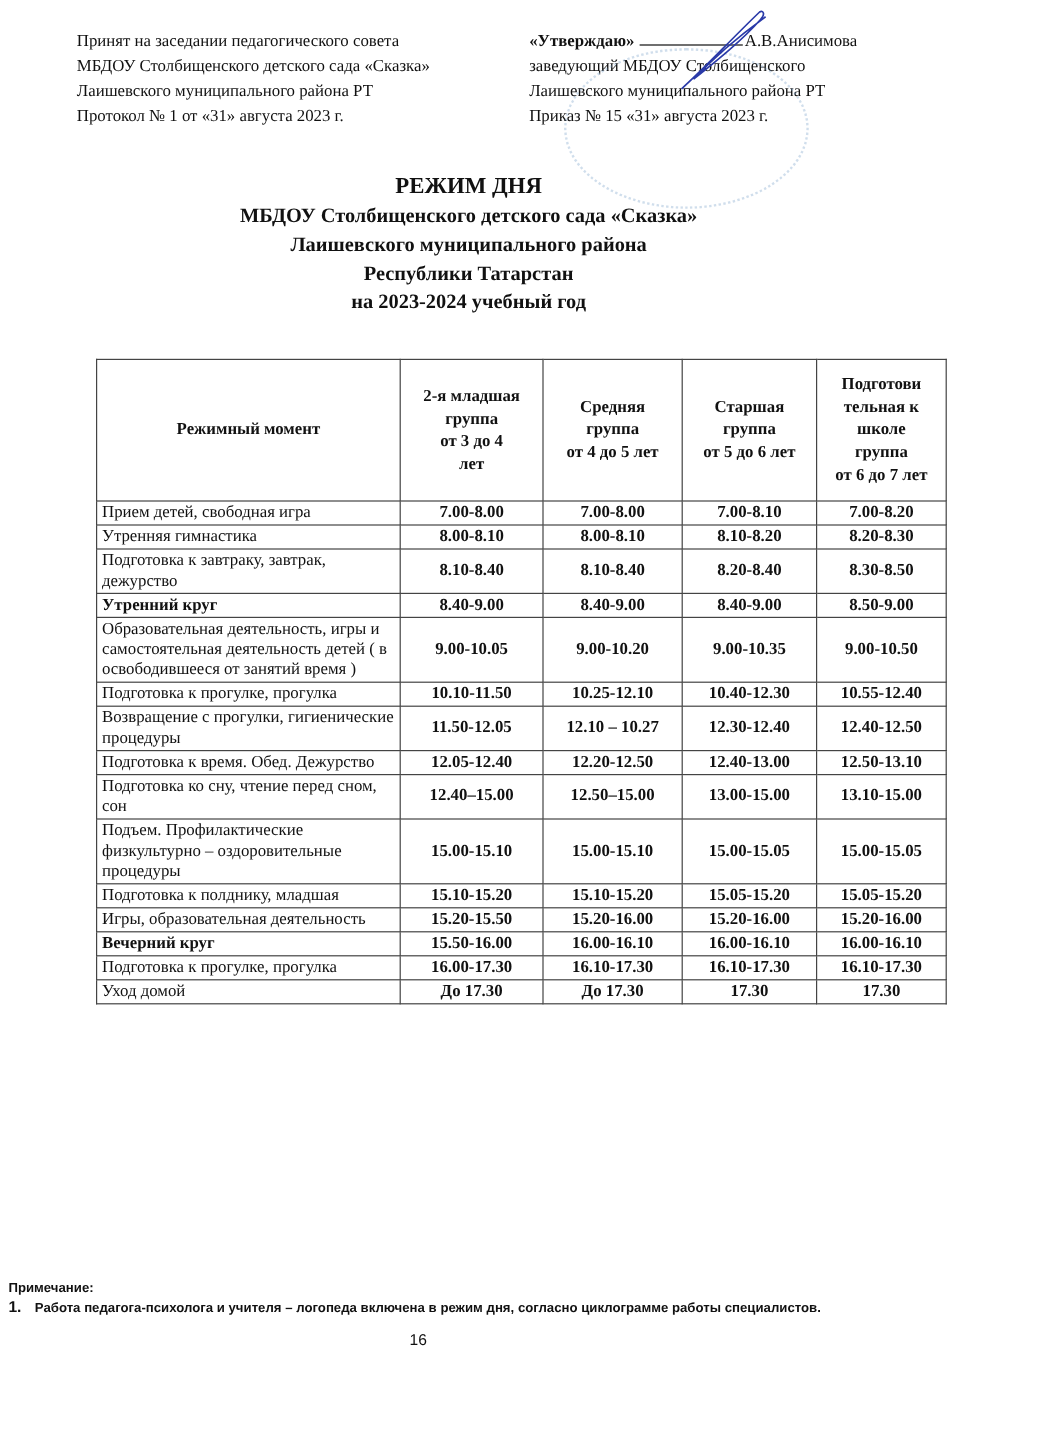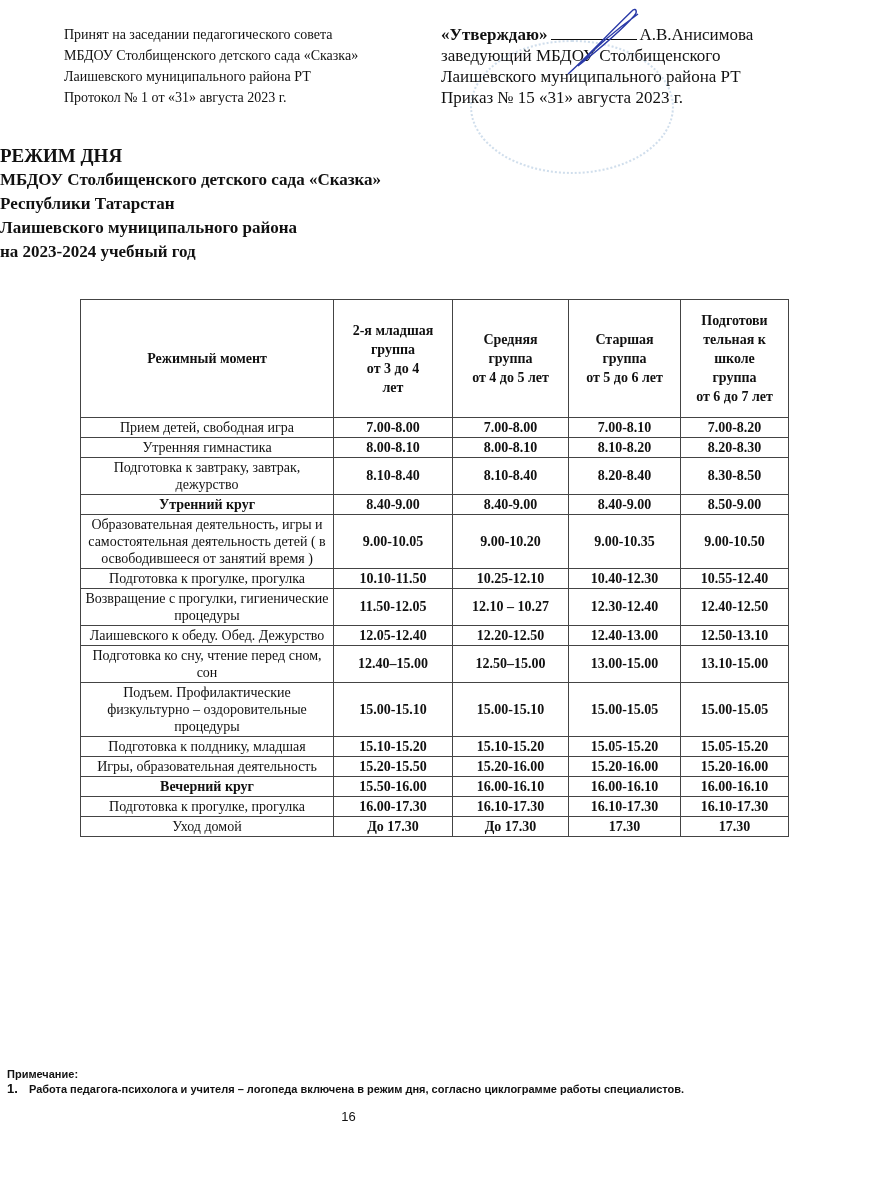--- a/index.html
+++ b/index.html
@@ -1,32 +1,32 @@
 <!DOCTYPE html>
 <html><head>
 <meta charset="utf-8">
 <style>
   html, body { margin: 0; padding: 0; background: #ffffff; }
   body { width: 873px; height: 1200px; position: relative; overflow: hidden;
          font-family: "Liberation Serif", serif; color: #111; }
   .hdr-left { position: absolute; left: 64px; top: 24px; font-size: 14px; line-height: 21px; }
-  .hdr-right { position: absolute; left: 441px; top: 24px; font-size: 17px; line-height: 21px; }
+  .hdr-right { position: absolute; left: 441px; top: 24px; font-size: 14px; line-height: 21px; }
   .hdr-right .b { font-weight: bold; }
   .sigline { display: inline-block; width: 86px; border-bottom: 1px solid #111; height: 12px; vertical-align: baseline; margin: 0 2px 0 4px; }
   .stamp { position: absolute; left: 470px; top: 40px; width: 200px; height: 130px; border-radius: 50%;
            border: 2px dotted rgba(120,160,200,0.35); pointer-events: none; }
   .signature { position: absolute; left: 538px; top: 6px; width: 110px; height: 70px; pointer-events: none; }
-  .title { position: absolute; left: 0; width: 727px; top: 144px; text-align: left; font-weight: bold;
-           font-size: 17px; line-height: 24px; }
+  .title { position: absolute; left: 0; width: 727px; top: 144px; text-align: center; font-weight: bold;
+           font-size: 17px; line-height: 24px; padding-left: 27px; }
   .title .t1 { font-size: 19px; }
   table.sched { position: absolute; left: 80px; top: 299px; width: 709px; border-collapse: collapse;
                 font-family: "Liberation Serif", serif; font-size: 14px; }
   table.sched th, table.sched td { border: 1px solid #444; padding: 1px 4px; }
   table.sched th { font-weight: bold; text-align: center; line-height: 19px; height: 115px; }
-  table.sched td.act { text-align: center; line-height: 17px; width: 244px; }
+  table.sched td.act { text-align: left; line-height: 17px; width: 244px; }
   table.sched td.act.bold { font-weight: bold; }
   table.sched td.tm { text-align: center; font-weight: bold; }
   .c1 { width: 110px; } .c2 { width: 107px; } .c3 { width: 103px; } .c4 { width: 99px; }
   .note { position: absolute; left: 7px; top: 1068px; font-family: "Liberation Sans", sans-serif; font-size: 11px; }
   .note-title { font-weight: bold; }
   .note-item { margin-top: 1px; font-weight: bold; }
   .note-num { display: inline-block; width: 22px; font-size: 13px; }
   .pageno { position: absolute; left: 0; width: 697px; top: 1109px; text-align: center;
             font-family: "Liberation Sans", sans-serif; font-size: 13px; }
 </style>
@@ -50,22 +50,22 @@
 </div>
 
 <div class="stamp"></div>
 <svg class="signature" viewBox="0 0 110 70">
   <path id="sig-path" d="M30 68 C50 50 70 28 95 4 C98 2 100 6 96 10 C80 28 60 44 40 60 C55 44 75 26 100 8" fill="none" stroke-width="1.4" stroke="#2a3aa8"></path>
 </svg>
 
 <div class="title">
   <div class="t1">РЕЖИМ  ДНЯ</div>
   <div>МБДОУ Столбищенского детского сада «Сказка»</div>
+  <div>Лаишевского муниципального района</div>
   <div>Республики Татарстан</div>
-  <div>Лаишевского муниципального района</div>
   <div>на 2023-2024 учебный год</div>
 </div>
 
 <table class="sched">
   <thead>
     <tr>
       <th class="c0" id="h0">
           <div>Режимный момент</div>
         </th>
       <th class="c1" id="h1">
@@ -137,21 +137,21 @@
         <td class="tm">10.55-12.40</td>
       </tr>
       <tr>
         <td class="act">Возвращение с прогулки, гигиенические процедуры</td>
         <td class="tm">11.50-12.05</td>
         <td class="tm">12.10 – 10.27</td>
         <td class="tm">12.30-12.40</td>
         <td class="tm">12.40-12.50</td>
       </tr>
       <tr>
-        <td class="act">Лаишевского к обеду. Обед. Дежурство</td>
+        <td class="act">Подготовка к время. Обед. Дежурство</td>
         <td class="tm">12.05-12.40</td>
         <td class="tm">12.20-12.50</td>
         <td class="tm">12.40-13.00</td>
         <td class="tm">12.50-13.10</td>
       </tr>
       <tr>
         <td class="act">Подготовка ко сну, чтение перед сном,  сон</td>
         <td class="tm">12.40–15.00</td>
         <td class="tm">12.50–15.00</td>
         <td class="tm">13.00-15.00</td>

